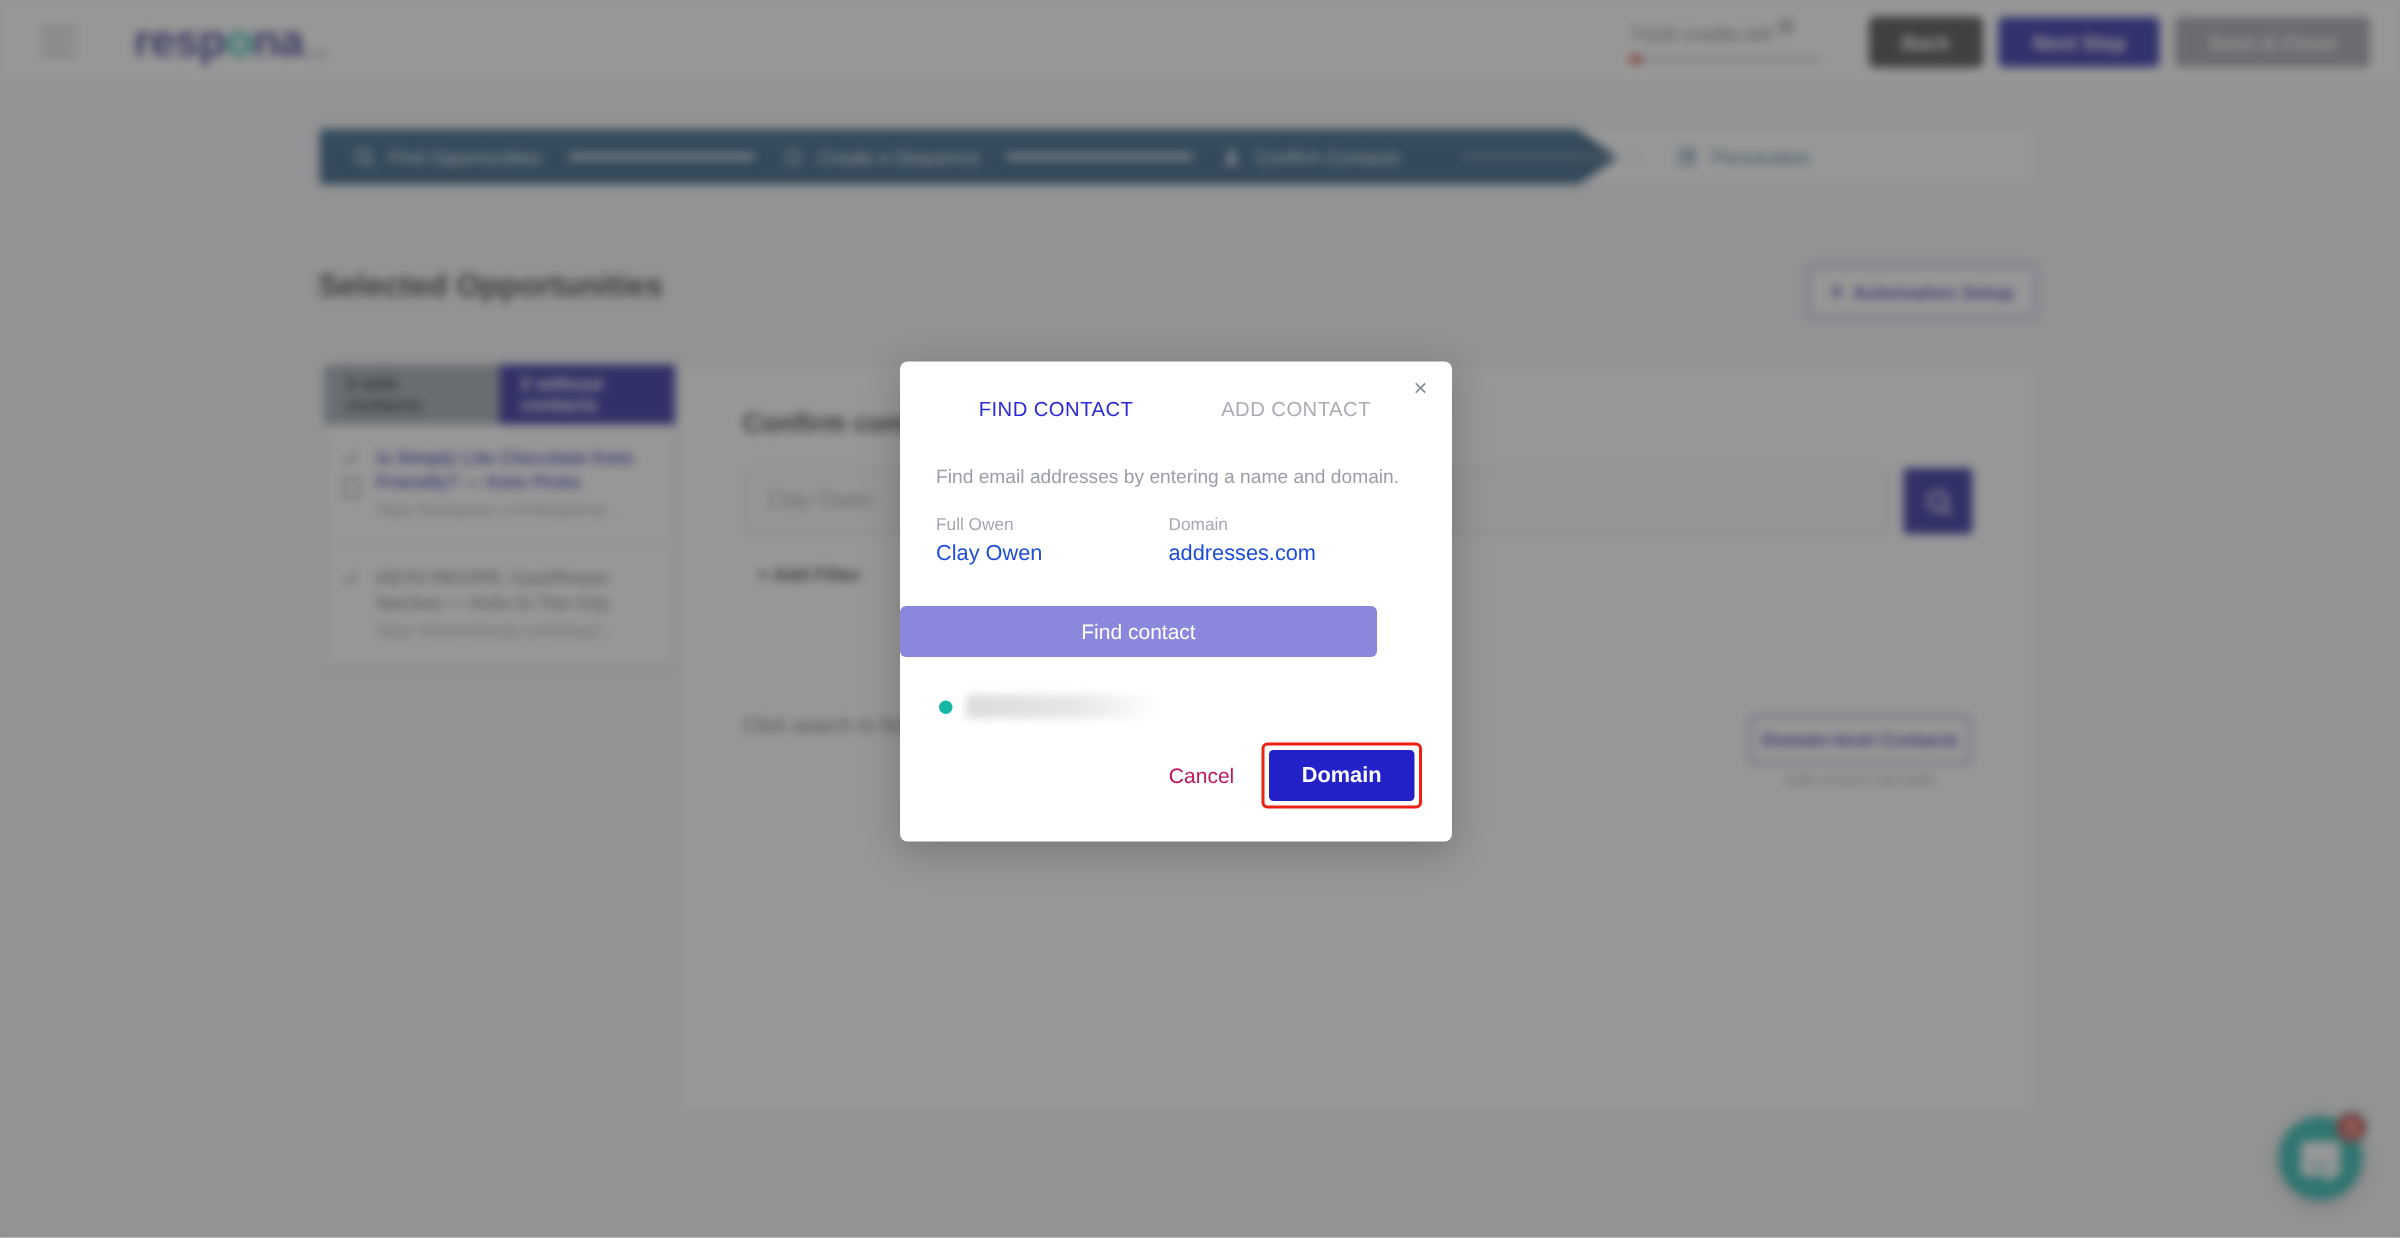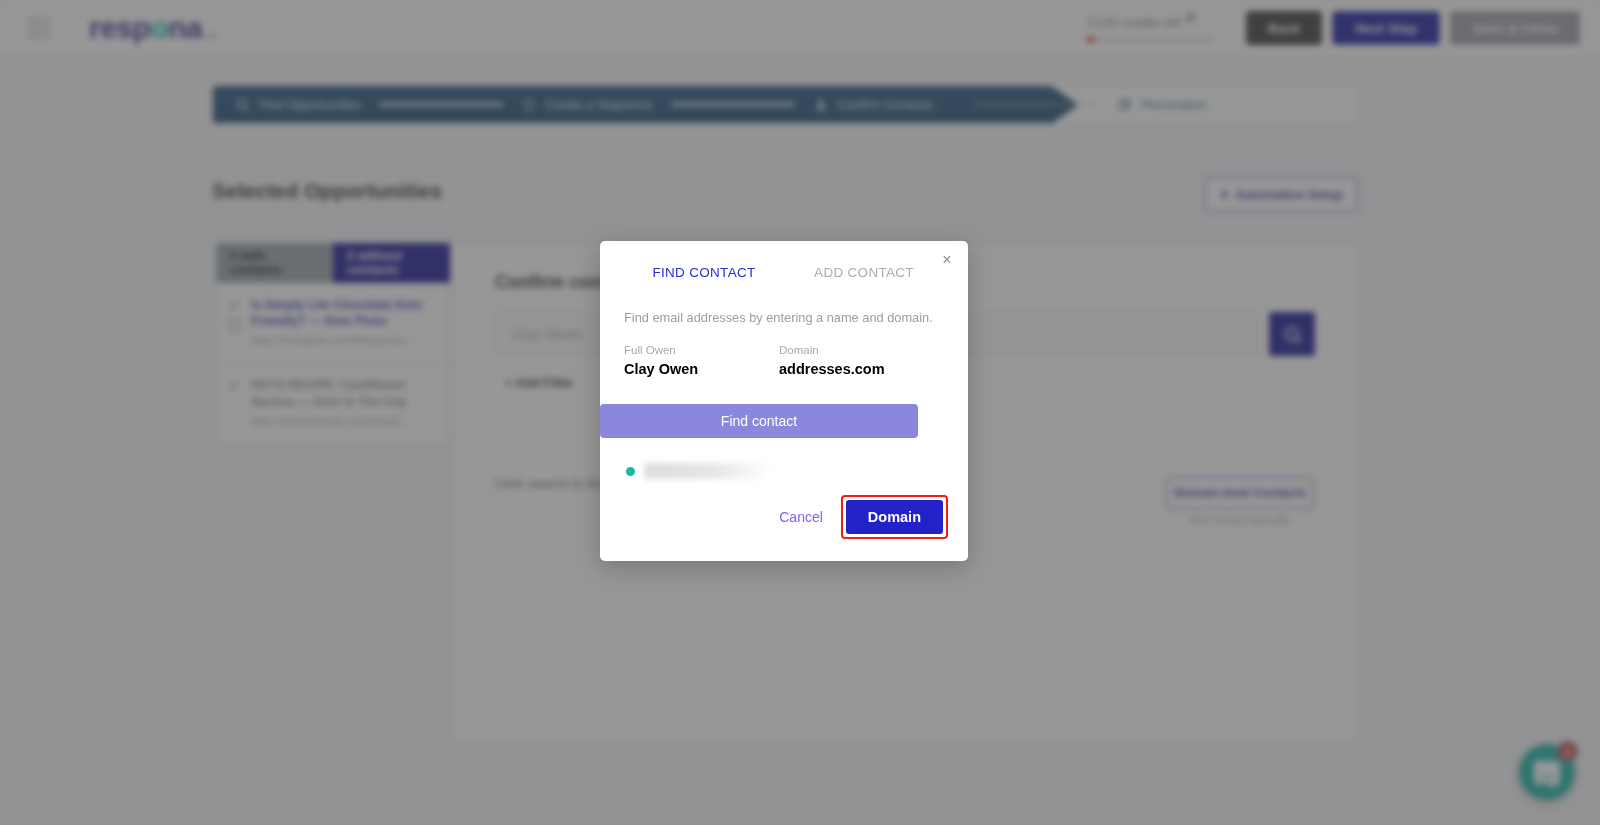--- a/index.html
+++ b/index.html
@@ -146,31 +146,31 @@
       display: flex; align-items: center; justify-content: center;
       font-size: 16px; color: #8a8f97; cursor: pointer; }
   .modal-tabs { display: flex; padding: 24px 24px 0 24px; }
   .modal-tab { flex: 1; text-align: center; font-size: 13.5px; letter-spacing: 0.3px; }
   .modal-tab.active { color: #2b2bd9; }
   .modal-tab.inactive { color: #a9adb4; }
   .modal-desc { margin: 30px 0 0 24px; font-size: 12.8px; color: #9a9ea6; }
   .fields { display: flex; margin: 19px 0 0 24px; }
   .field { width: 155px; }
   .field-label { font-size: 11.5px; color: #a4a8b0; }
-  .field-value { margin-top: 5px; font-size: 14.5px; color: #000000; font-weight: bold; }
+  .field-value { margin-top: 5px; font-size: 14.5px; color: #1d4ed8; }
   .find-btn { margin: 27px auto 0 auto; width: 318px; height: 34px; background: #8b87dd;
       border: none; border-radius: 4px; color: #fff; font-size: 14px; cursor: pointer; }
   .result-row { display: flex; align-items: center; gap: 9px; margin: 25px 0 0 26px; }
   .result-dot { width: 9px; height: 9px; border-radius: 50%; background: #17b8a6; flex: none; }
   .result-blur { width: 128px; height: 16px; border-radius: 2px;
       background: linear-gradient(90deg, #dcdcdc 0%, #e6e6e6 55%, rgba(240,240,240,0) 100%);
       filter: blur(3px); }
   .modal-actions { position: absolute; right: 20px; bottom: 22px; display: flex;
       align-items: center; gap: 6px; }
-  .cancel-btn { background: none; border: none; font-size: 14px; color: #8b5cf6;
+  .cancel-btn { background: none; border: none; font-size: 14px; color: #be185d;
       cursor: pointer; padding: 8px 12px; }
   .create-wrap { border: 2.5px solid #f01f12; border-radius: 4px; padding: 3px; }
   .create-btn { background: #2222c8; border: none; border-radius: 3px; color: #fff;
       font-size: 14.5px; font-weight: 600; height: 34px; padding: 0 22px; cursor: pointer; }
 </style>
 </head>
 <body>
 
 <div id="app-root">
 

